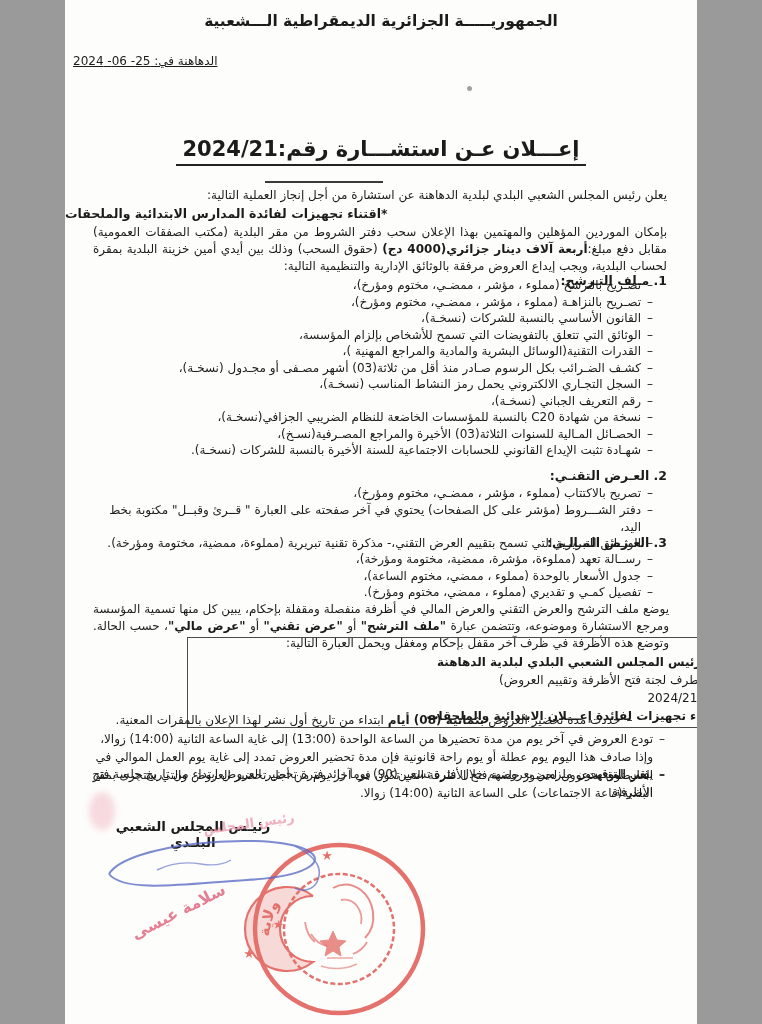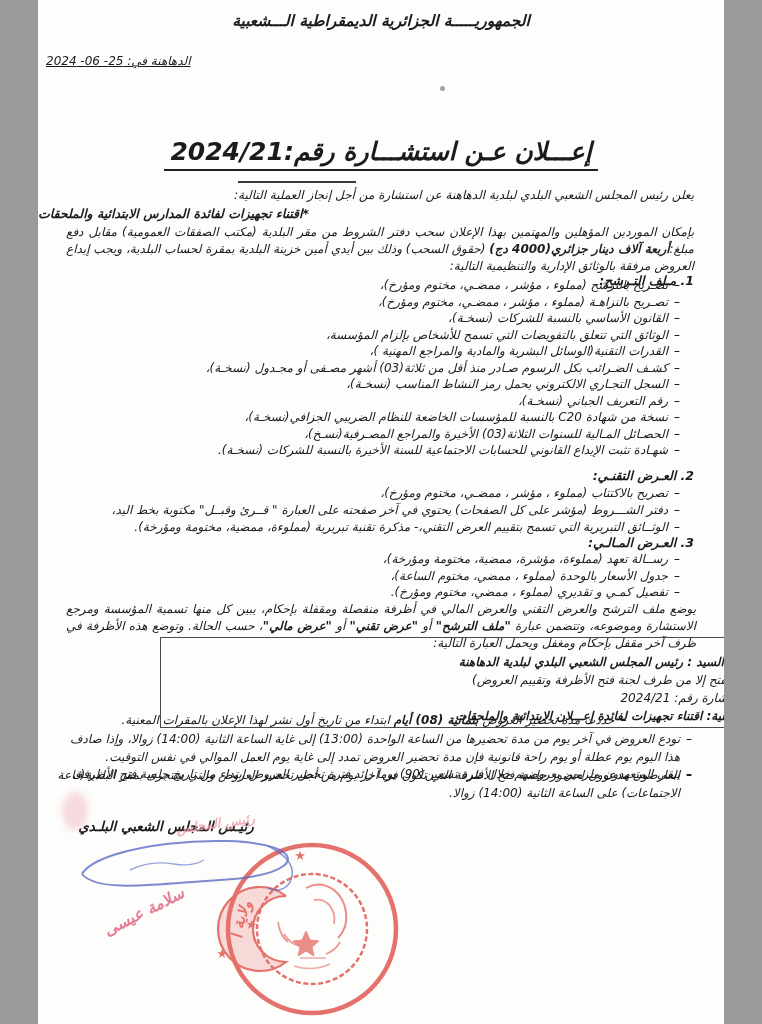--- a/index.html
+++ b/index.html
@@ -1,28 +1,27 @@
 <!DOCTYPE html>
 <html lang="ar" dir="rtl"><head>
 <meta charset="utf-8">
 <style>
   html,body{margin:0;padding:0;background:#9a9a9a;}
   .page{
-    position:relative;width:686px;height:1024px;margin:0 auto;
+    position:relative;width:632px;height:1024px;margin:0 auto;
     background:#fdfdfb;color:#1b1b1b;direction:rtl;overflow:hidden;
     font-family:"DejaVu Sans",sans-serif;
-    font-style:italic;
   }
   .abs{position:absolute;}
   .b{font-weight:bold;}
   .republic{top:12px;width:100%;text-align:center;font-size:15.5px;font-weight:bold;letter-spacing:.5px;}
   .date{top:54px;left:8px;font-size:12px;text-decoration:underline;direction:rtl;}
   .info{top:46px;right:6px;text-align:right;font-size:12.5px;font-weight:bold;line-height:19.5px;}
   .title-row{top:137px;width:100%;text-align:center;}
-  .main-title{display:inline-block;font-size:25px;font-weight:bold;border-bottom:2.5px solid #222;padding:0 6px 3px 6px;}
+  .main-title{display:inline-block;font-size:21px;font-weight:bold;border-bottom:2.5px solid #222;padding:0 6px 3px 6px;}
   .underline2{top:181px;left:200px;width:118px;height:1.5px;background:#3a3a3a;}
   .intro{top:188px;right:30px;left:30px;font-size:12px;}
   .operation{top:206px;width:100%;text-align:left;font-size:12.5px;font-weight:bold;}
   .para2{top:224px;right:30px;left:28px;font-size:12px;line-height:17px;text-align:justify;text-align-last:right;}
   .h{right:30px;font-size:12.5px;font-weight:bold;}
   .h1{top:273px;} .h2{top:468px;} .h3{top:535px;}
   .list{right:44px;left:20px;font-size:12px;}
   .list1{top:277px;line-height:16.5px;}
   .list2{top:485px;line-height:16.8px;}
   .list3{top:551px;line-height:16.5px;}

